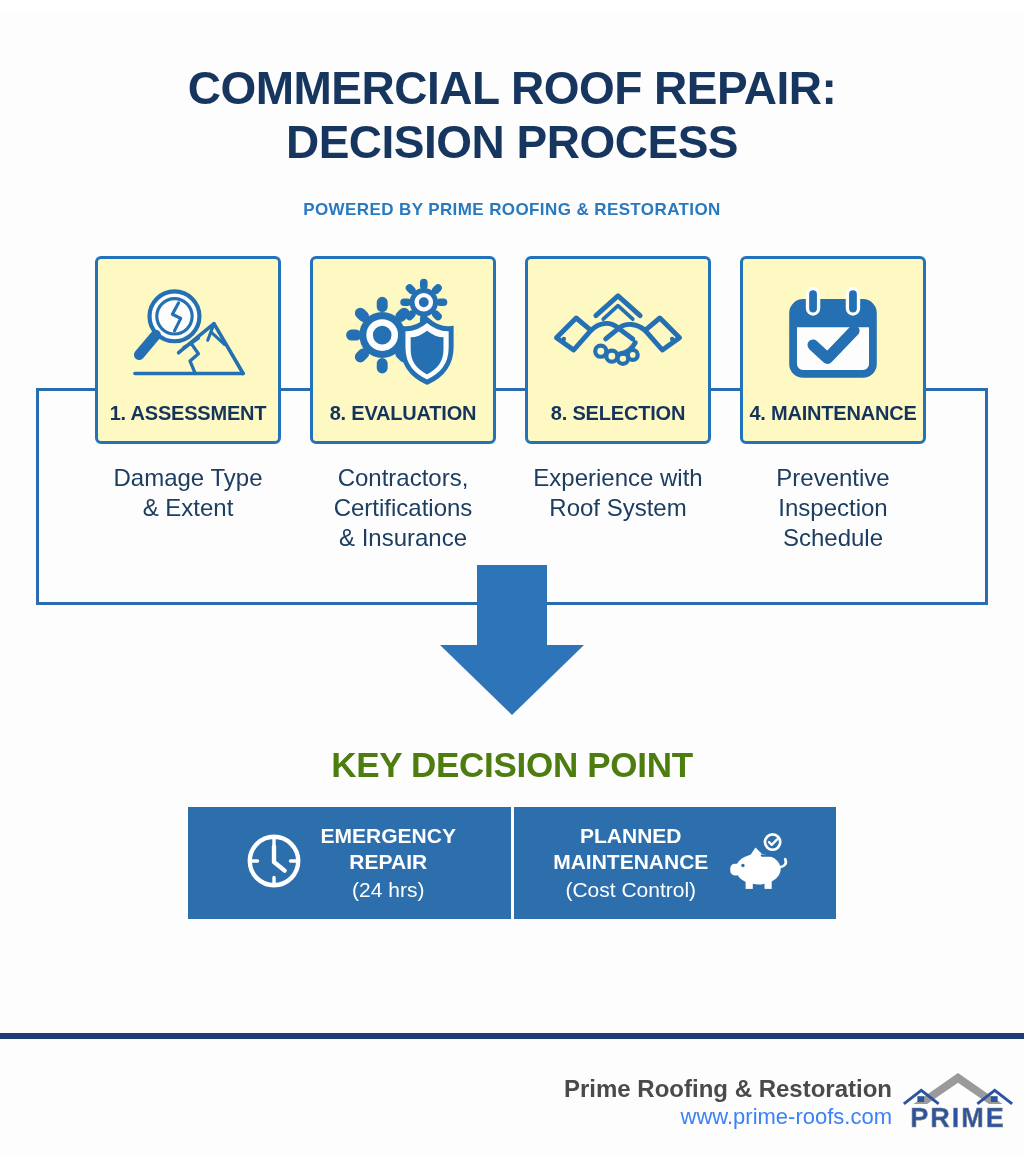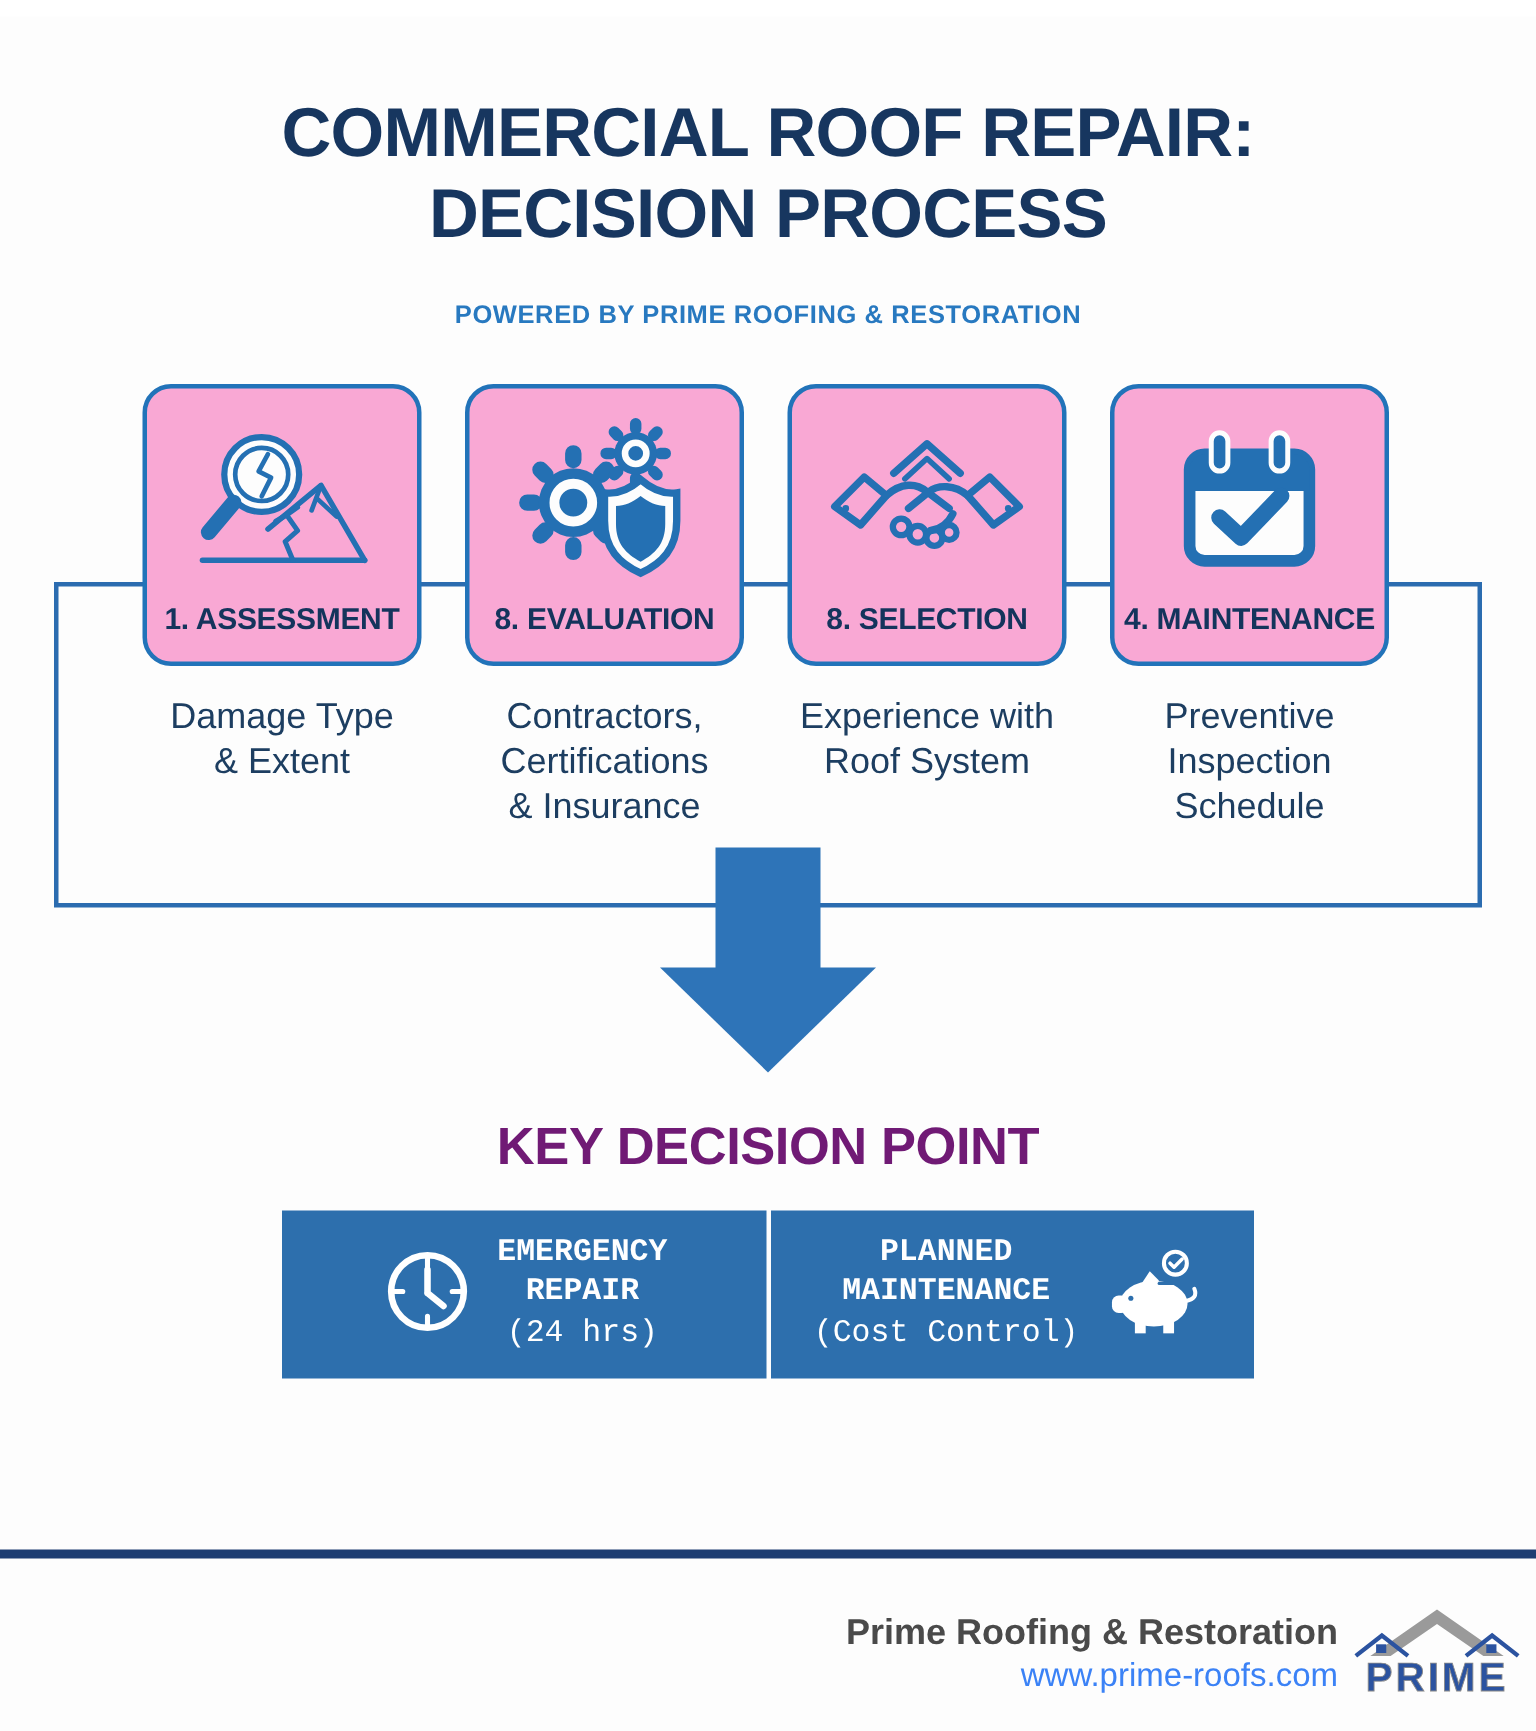--- a/index.html
+++ b/index.html
@@ -19,48 +19,48 @@
     top:189px;left:0;width:1024px;text-align:center;
     font-size:17px;font-weight:700;letter-spacing:0.4px;color:#2879c0;
   }
   
   #flow-bracket{
     left:36px;top:377px;width:946px;height:211px;
     border:3px solid #2b6cb0;z-index:1;
   }
   .step-card{
     top:245px;width:186px;height:188px;box-sizing:border-box;
-    background:#f9a8d4;border:3px solid #2273b9;border-radius:19px;
+    background:#fef9c3;border:3px solid #2273b9;border-radius:6px;
     z-index:2;display:flex;flex-direction:column;align-items:center;justify-content:flex-end;
   }
   .step-card .icon-wrap{flex:1;display:flex;align-items:center;justify-content:center;width:100%;padding-top:6px;}
   .step-label{
     font-size:20px;font-weight:700;color:#14345c;letter-spacing:-0.2px;
     margin-bottom:16px;text-align:center;
   }
   .step-desc{
     top:452px;text-align:center;font-size:24px;line-height:1.24;color:#1d3e61;
     white-space:pre-line;z-index:2;
   }
   #arrow-shaft{left:477px;top:554px;width:70px;height:82px;background:#2e74b8;z-index:3;}
   #arrow-head{
     left:440px;top:634px;width:0;height:0;z-index:3;
     border-left:72px solid transparent;border-right:72px solid transparent;
     border-top:70px solid #2e74b8;
   }
   
   #decision-heading{
     top:734px;left:0;width:1024px;text-align:center;
-    font-size:35px;font-weight:800;letter-spacing:-0.3px;color:#701a75;
+    font-size:35px;font-weight:800;letter-spacing:-0.3px;color:#4d7c0f;
   }
   #decision-options{
     left:188px;top:796px;width:648px;height:112px;display:flex;gap:3px;z-index:2;
   }
   .option-box{
-    flex:1;background:#2d6fad;color:#ffffff;display:flex;align-items:center;justify-content:center;gap:16px;font-family:Liberation Mono, monospace;
+    flex:1;background:#2d6fad;color:#ffffff;display:flex;align-items:center;justify-content:center;gap:16px;
   }
   .option-text{text-align:center;}
   .option-title{font-size:21px;font-weight:700;line-height:1.25;white-space:pre-line;}
   .option-sub{font-size:21px;font-weight:400;line-height:1.3;}
   
   #footer-divider{left:0;top:1022px;width:1024px;height:6px;background:#1e3d72;}
   #footer-text{top:1064px;right:132px;text-align:right;}
   #footer-company{font-size:24px;font-weight:700;color:#4a4a4a;line-height:1.15;}
   #footer-website{font-size:22px;font-weight:400;color:#3b82f6;line-height:1.25;}
   #prime-logo{top:1060px;right:8px;width:116px;height:62px;}

